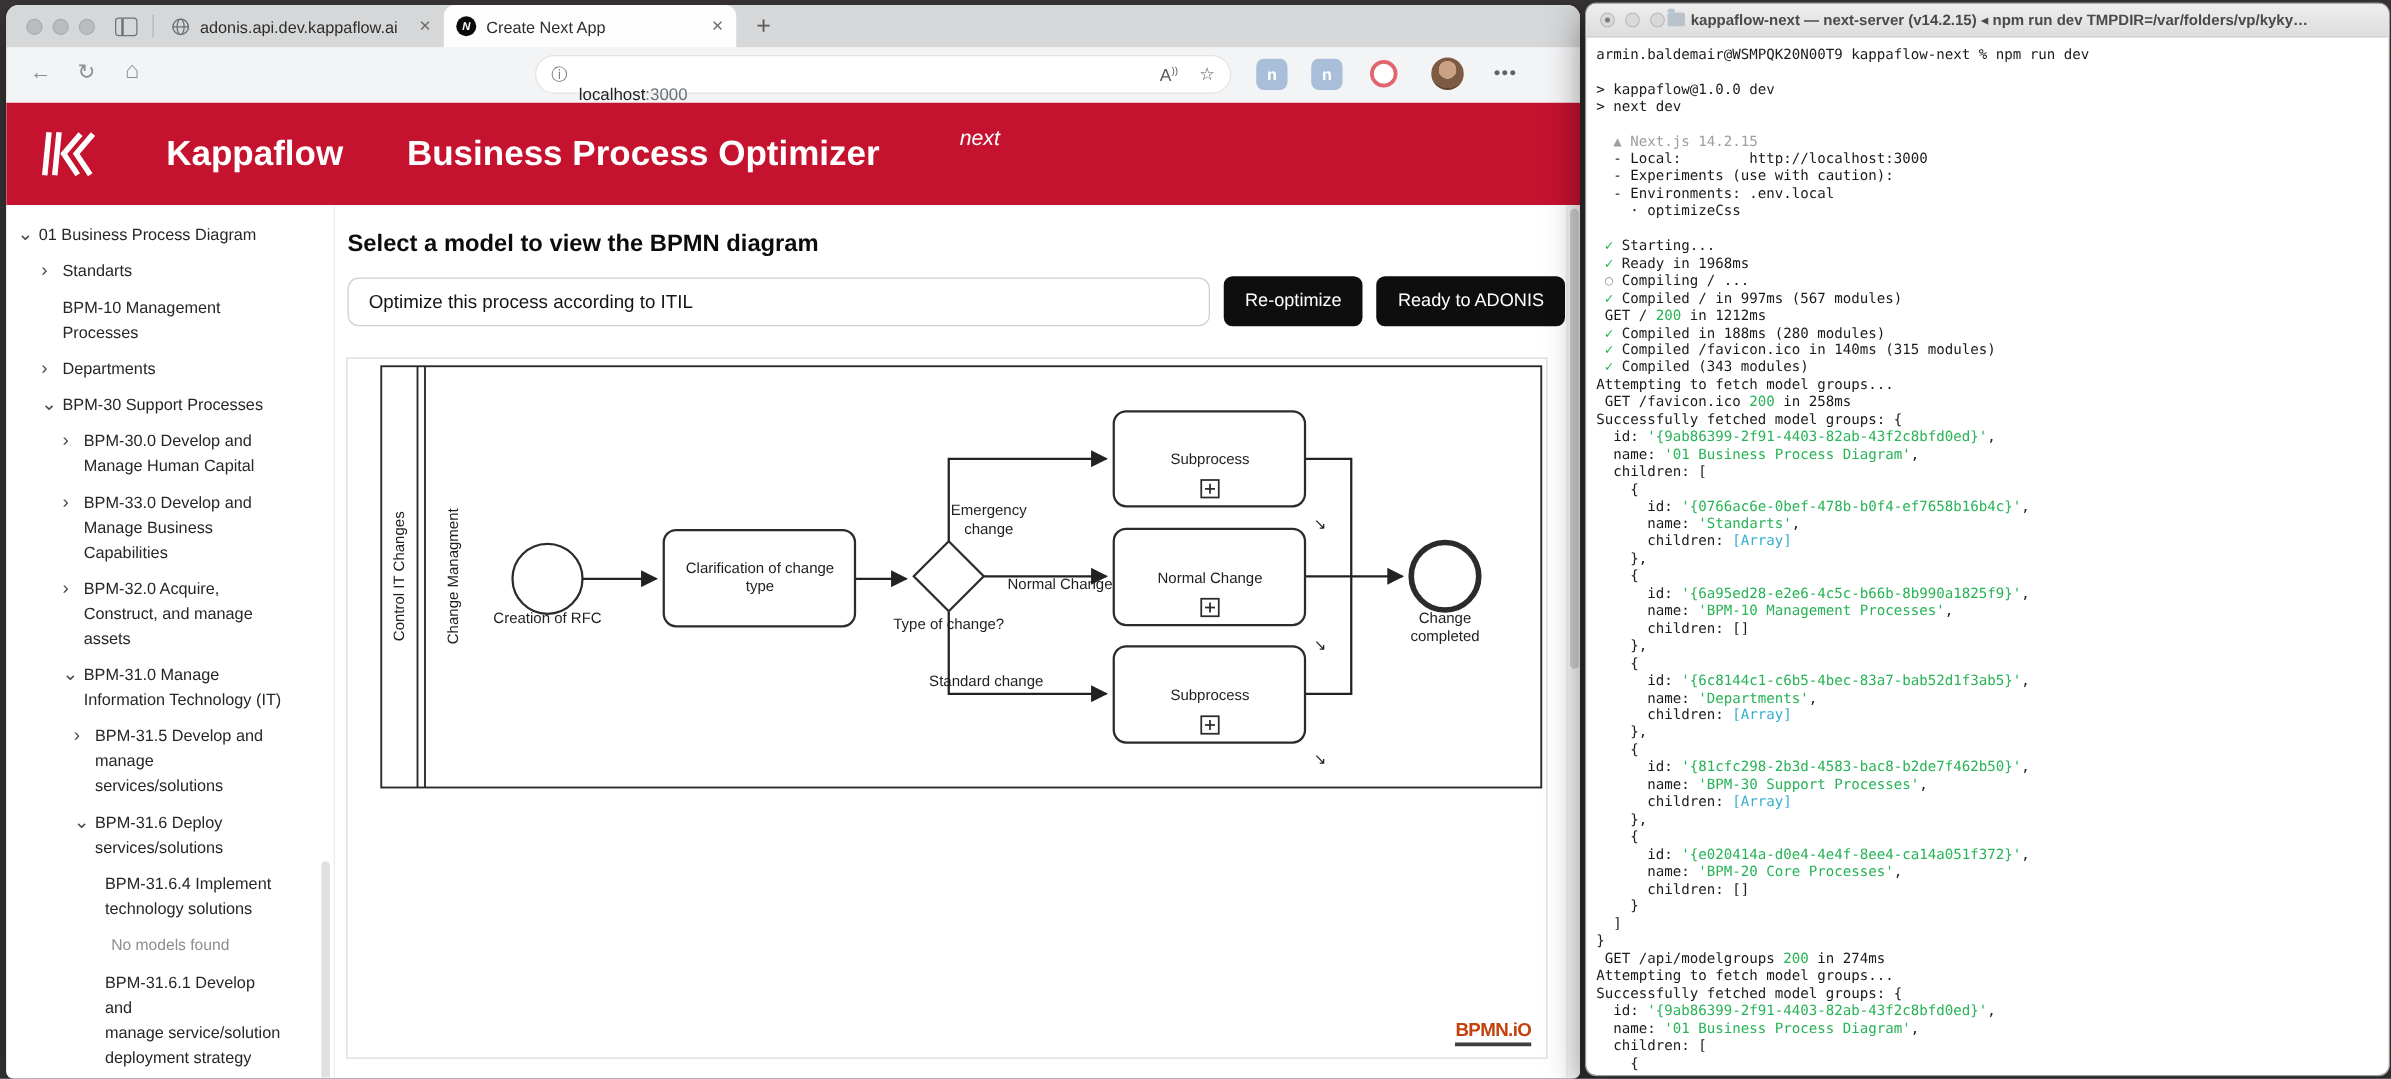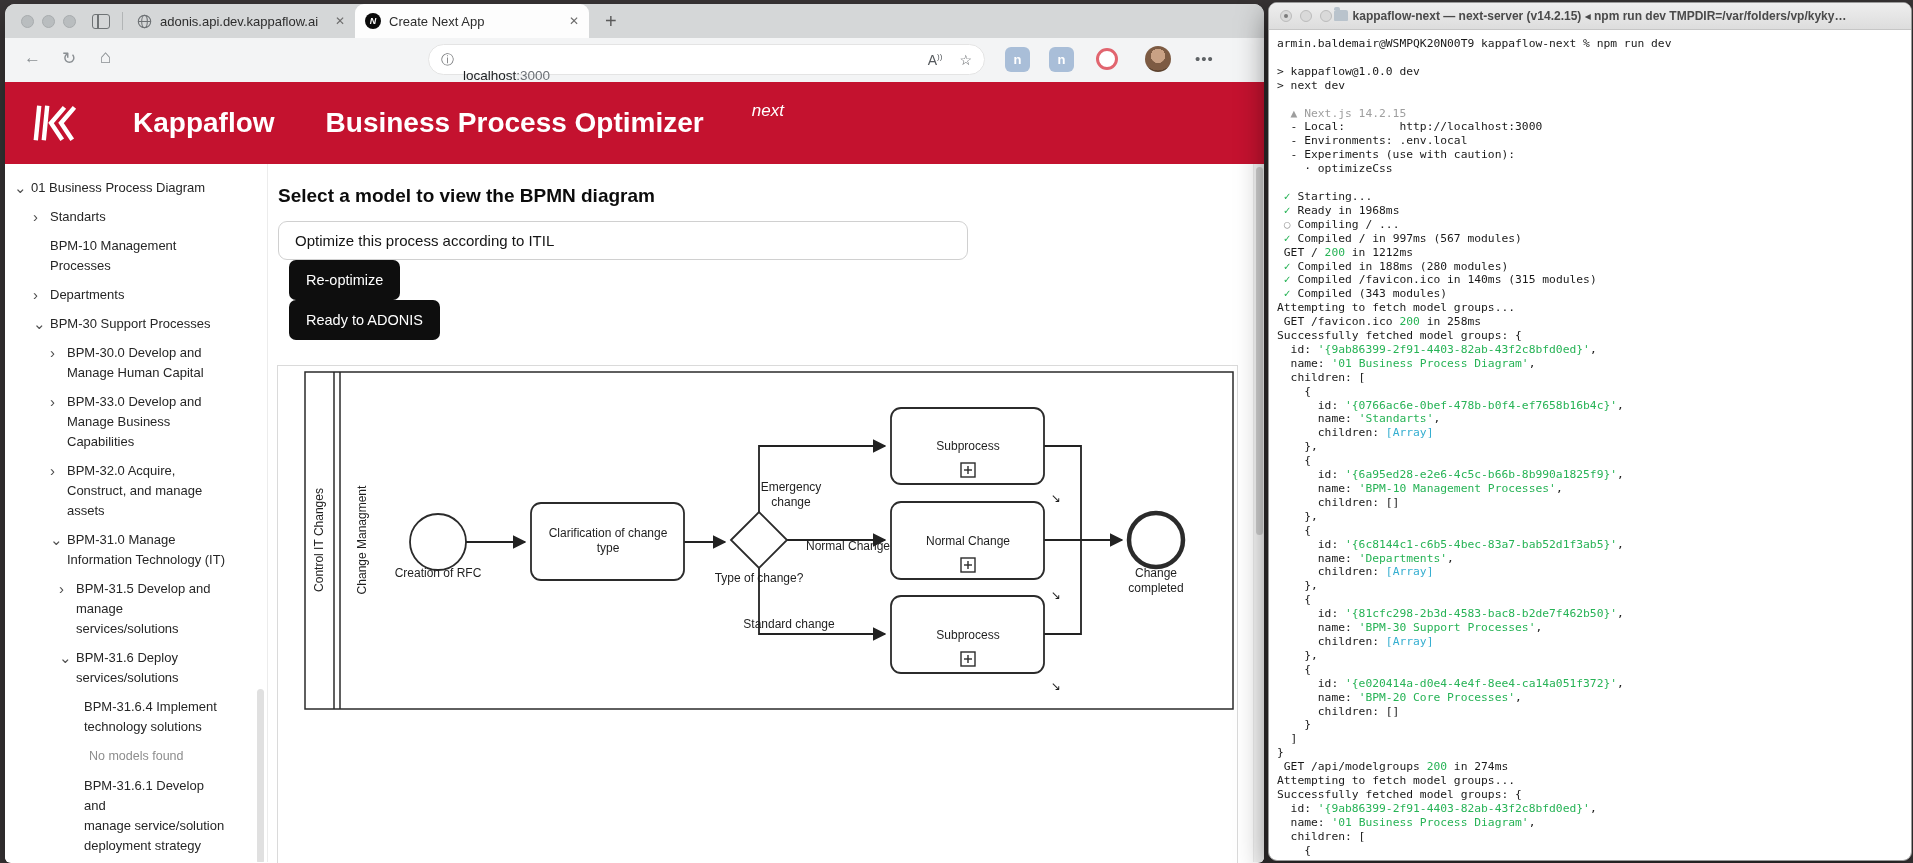--- a/index.html
+++ b/index.html
@@ -40,36 +40,36 @@
     display:flex; align-items:center; justify-content:center; color:#fff; font-size:13px; font-weight:bold; }
   .ext-blue { background:#a9bed8; }
   .profile-ring { position:absolute; top:10px; width:22px; height:22px; border-radius:50%; border:3px solid #e1656f; background:#fff; }
   .avatar { position:absolute; top:8px; width:26px; height:26px; border-radius:50%;
     background:radial-gradient(circle at 50% 38%, #c9a184 0 34%, #7d5b43 35% 70%, #5d432f 71%); }
   .more-ic { position:absolute; top:12px; color:#5f6366; font-size:15px; letter-spacing:1px; }
 
   .app-header { height:82px; background:#c4122f; display:flex; align-items:center; padding-left:26px; color:#fff;gap:42px; }
   .brand { font-size:28px; font-weight:bold; margin-left:14px; }
   .brand-title { font-size:28px; font-weight:700; margin-left:9px; }
-  .brand-badge { font-size:17px; font-style:italic; margin-left:6px; transform:translateY(-12px); }
+  .brand-badge { font-size:17px; font-style:italic; margin-left:22px; transform:translateY(-12px); }
 
   .app-body { position:relative; display:flex; height:698px; background:#fff; }
 
   .sidebar { width:263px; border-right:1px solid #ececec; padding:14px 40px 0 0; overflow:hidden; position:relative; }
   .tree-item { display:flex; font-size:13px; line-height:20px; color:#262626; margin-bottom:9px; }
   .tree-item .chev { flex:0 0 17px; color:#4d4d4d; font-size:15px; line-height:20px; }
   .tree-item .lbl { white-space:pre-line; }
   .lvl0 { padding-left:9px; } .lvl1 { padding-left:28px; } .lvl2 { padding-left:45px; }
   .lvl3 { padding-left:54px; } .lvl4 { padding-left:62px; }
   .tree-item.muted { color:#8d8d8d; font-size:12.5px; padding-left:84px; margin-bottom:10px; }
   .sidebar-scroll { position:absolute; right:3px; top:525px; width:7px; height:175px; background:#e0e0e0; border-radius:4px; }
 
   .main { flex:1; position:relative; }
   .main h2 { font-size:19px; font-weight:bold; color:#0c0c0c; margin:21px 0 0 10px; }
-  .controls { display:flex; align-items:flex-start; margin:14px 0 0 10px;flex-direction:column; }
+  .controls { display:flex; align-items:flex-end; margin:14px 0 0 10px; }
   .prompt-input { width:690px; height:39px; border:1px solid #d0d0d0; border-radius:9px;
     font-size:15px; color:#141414; padding:0 16px; outline:none; font-family:inherit; }
   .btn { height:40px; background:#0e0e0e; color:#fff; border:none; border-radius:7px;
     font-size:14.5px; padding:0 17px; margin-left:11px; font-family:inherit; }
   .diagram-container { position:relative; margin:25px 0 0 9px; width:961px; height:561px;
     border:1px solid #dadada; background:#fff; }
   .watermark { position:absolute; right:12px; bottom:9px; font-size:15px; font-weight:bold;
     letter-spacing:-0.5px; color:#c2410c; border-bottom:3px solid #3f3f3f; padding-bottom:1px; }
   .page-scrollbar { position:absolute; right:0; top:0; bottom:0; width:11px; background:#f5f5f5; border-left:1px solid #ebebeb; }
   .page-scrollbar .thumb { position:absolute; top:3px; left:1.5px; width:7px; height:368px; background:#cfcfcf; border-radius:4px; }
@@ -332,22 +332,22 @@
     <div class="term-title"><span class="folder"></span><span>kappaflow-next — next-server (v14.2.15) ◂ npm run dev TMPDIR=/var/folders/vp/kyky…</span></div>
   </div>
   <div class="term-body" id="term">
       <div class="tline"><span>armin.baldemair@WSMPQK20N00T9 kappaflow-next % npm run dev</span></div>
       <div class="tline"> </div>
       <div class="tline"><span>&gt; kappaflow@1.0.0 dev</span></div>
       <div class="tline"><span>&gt; next dev</span></div>
       <div class="tline"> </div>
       <div class="tline"><span class="tc-gy">  ▲ Next.js 14.2.15</span></div>
       <div class="tline"><span>  - Local:        http://localhost:3000</span></div>
+      <div class="tline"><span>  - Experiments (use with caution):</span></div>
       <div class="tline"><span>  - Environments: .env.local</span></div>
-      <div class="tline"><span>  - Experiments (use with caution):</span></div>
       <div class="tline"><span>    · optimizeCss</span></div>
       <div class="tline"> </div>
       <div class="tline"><span> </span><span class="tc-g">✓</span><span> Starting...</span></div>
       <div class="tline"><span> </span><span class="tc-g">✓</span><span> Ready in 1968ms</span></div>
       <div class="tline"><span> </span><span class="tc-gy">○</span><span> Compiling / ...</span></div>
       <div class="tline"><span> </span><span class="tc-g">✓</span><span> Compiled / in 997ms (567 modules)</span></div>
       <div class="tline"><span> GET / </span><span class="tc-g">200</span><span> in 1212ms</span></div>
       <div class="tline"><span> </span><span class="tc-g">✓</span><span> Compiled in 188ms (280 modules)</span></div>
       <div class="tline"><span> </span><span class="tc-g">✓</span><span> Compiled /favicon.ico in 140ms (315 modules)</span></div>
       <div class="tline"><span> </span><span class="tc-g">✓</span><span> Compiled (343 modules)</span></div>

